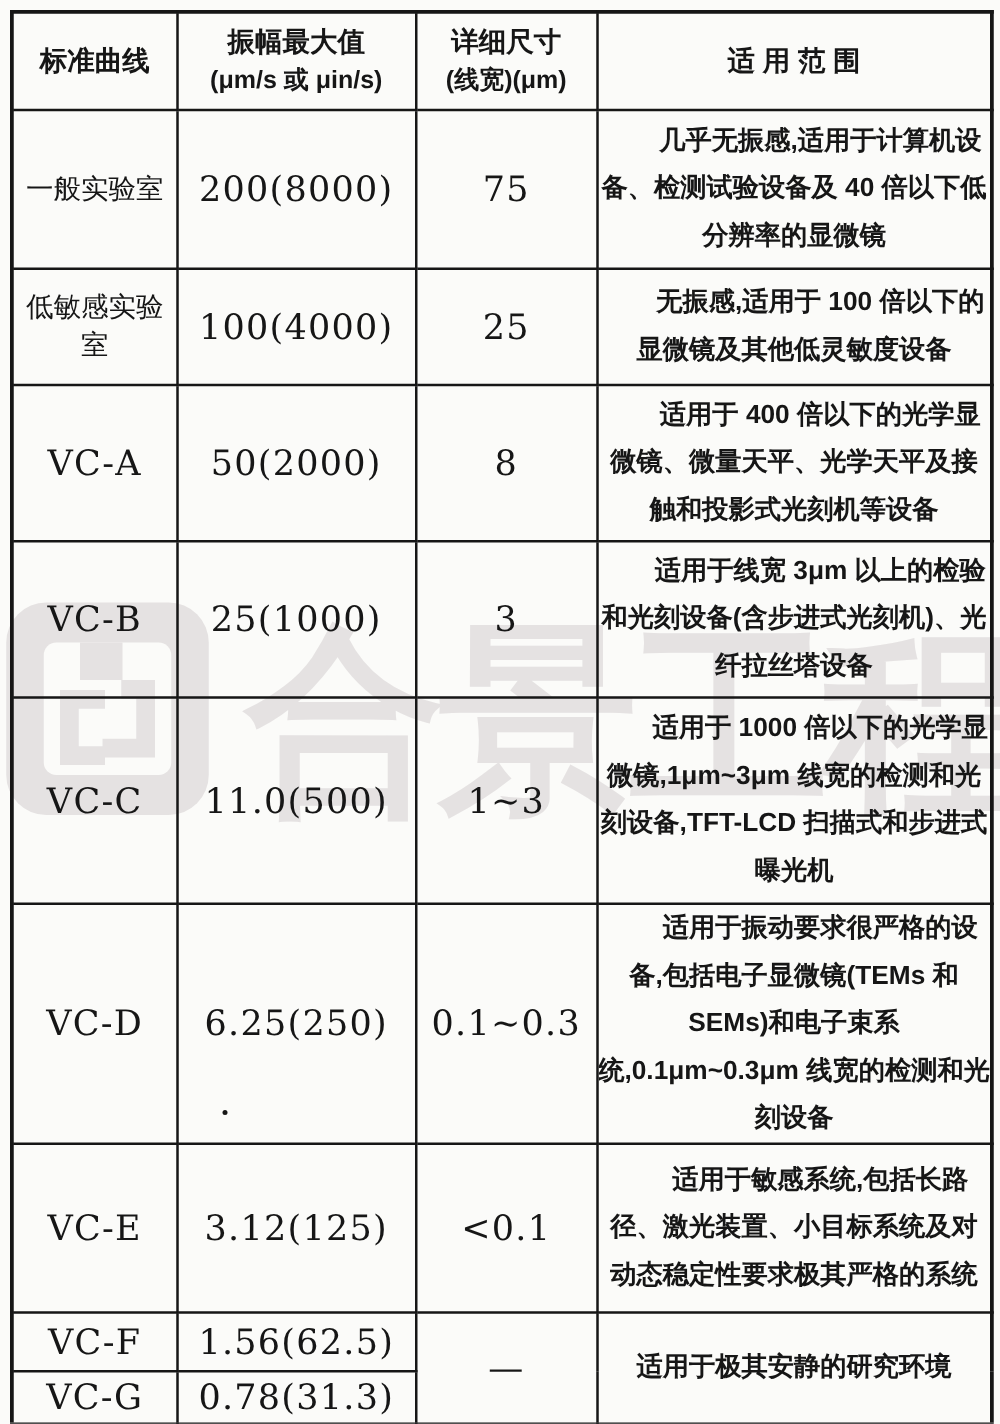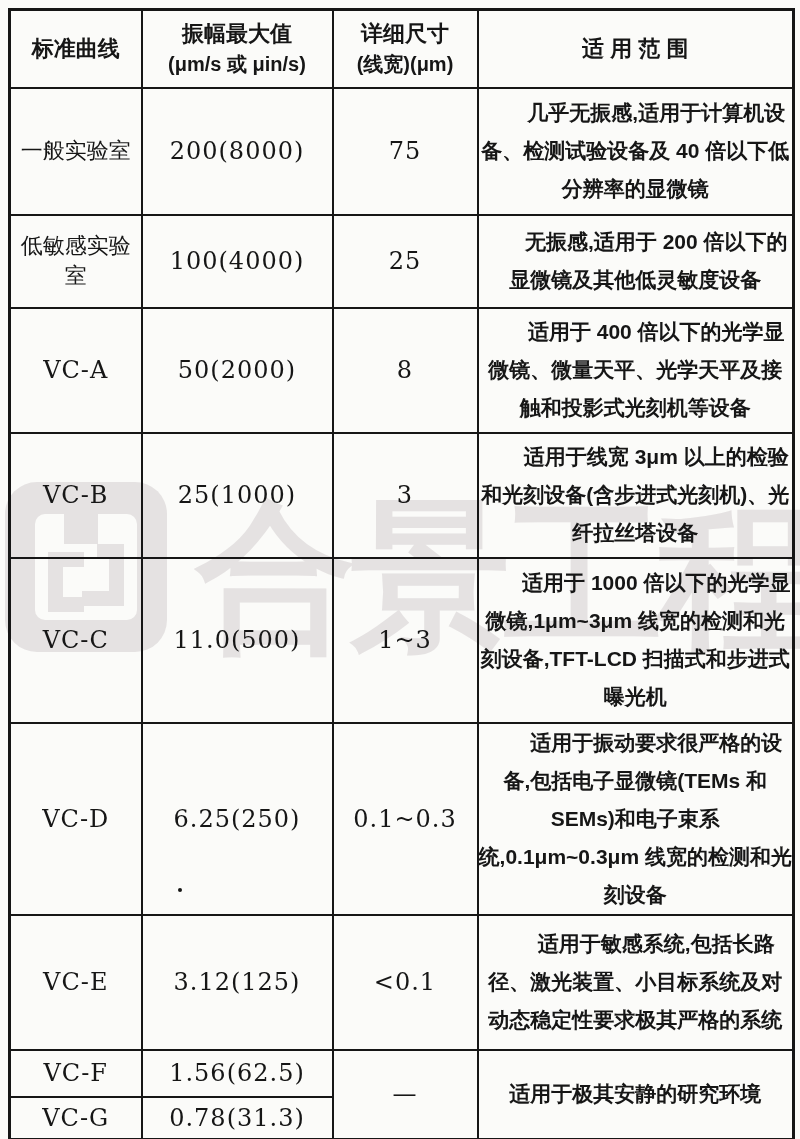--- a/index.html
+++ b/index.html
@@ -66,21 +66,21 @@
     overflow: hidden;
   }
   .cn {
     font-family: "Liberation Sans", sans-serif;
     font-weight: normal;
     font-size: 22px;
   }
   .num {
     font-family: "DejaVu Serif", serif;
     font-weight: normal;
-    font-size: 24px;
+    font-size: 28px;
     letter-spacing: 1px;
   }
   td.hdr {
     font-weight: bold;
     font-size: 22px;
     line-height: 31px;
   }
   td.hdr .sub {
     font-weight: bold;
     font-size: 20px;
@@ -153,21 +153,21 @@
       <td class="cn">一般实验室</td>
       <td class="num">200(8000)</td>
       <td class="num">75</td>
       <td class="scope cn">几乎无振感,适用于计算机设备、检测试验设备及 40 倍以下低分辨率的显微镜</td>
     </tr>
 
     <tr style="height:93px">
       <td class="cn">低敏感实验室</td>
       <td class="num">100(4000)</td>
       <td class="num">25</td>
-      <td class="scope cn">无振感,适用于 200 倍以下的显微镜及其他低灵敏度设备</td>
+      <td class="scope cn">无振感,适用于 100 倍以下的显微镜及其他低灵敏度设备</td>
     </tr>
 
     <tr style="height:125px">
       <td class="num">VC-A</td>
       <td class="num">50(2000)</td>
       <td class="num">8</td>
       <td class="scope cn">适用于 400 倍以下的光学显微镜、微量天平、光学天平及接触和投影式光刻机等设备</td>
     </tr>
 
     <tr style="height:125px">

